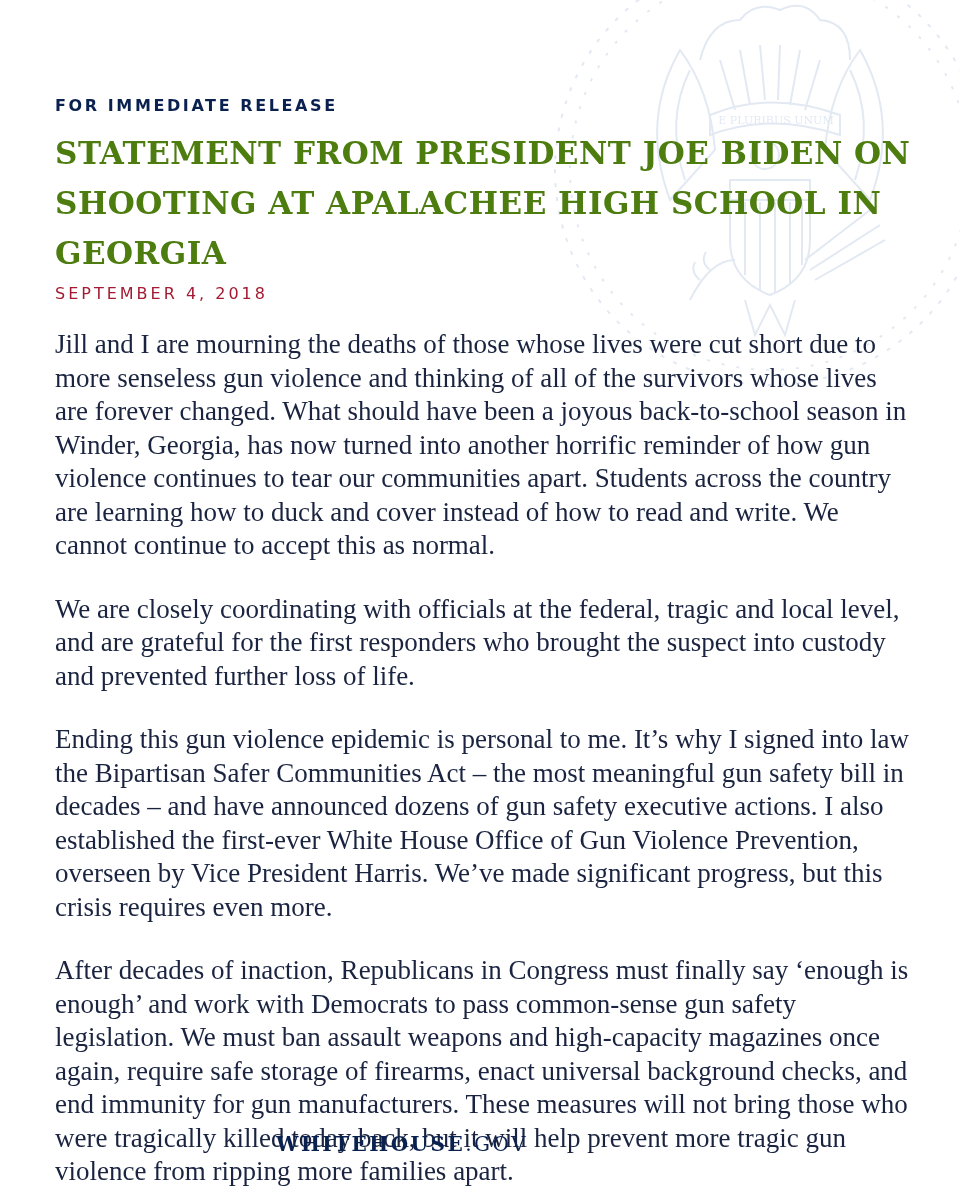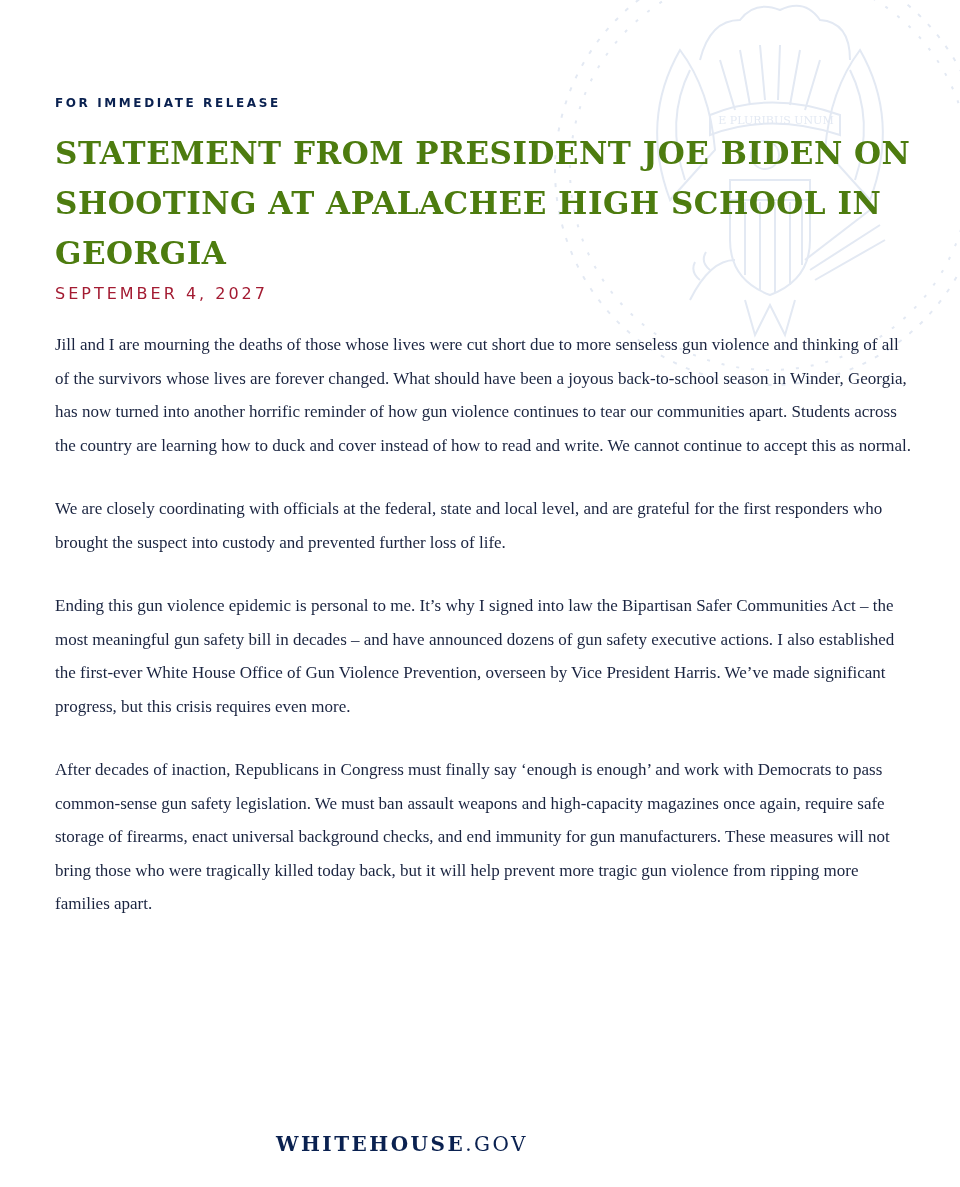--- a/index.html
+++ b/index.html
@@ -27,21 +27,21 @@
       left: 55px;
       top: 0;
       width: 860px;
     }
     .kicker {
       position: absolute;
       top: 96px;
       left: 0;
       font-family: "DejaVu Sans", sans-serif;
       font-weight: bold;
-      font-size: 12px;
+      font-size: 16px;
       letter-spacing: 2.6px;
       color: #0a2150;
       white-space: nowrap;
     }
     .title {
       position: absolute;
       top: 128px;
       left: 0;
       width: 870px;
       margin: 0;
@@ -64,21 +64,21 @@
     }
     .body-text {
       position: absolute;
       top: 328px;
       left: 0;
       width: 860px;
     }
     .body-text p {
       margin: 0 0 30px 0;
       font-family: "Liberation Serif", serif;
-      font-size: 17px;
+      font-size: 27px;
       line-height: 33.5px;
       color: #1a2440;
     }
     .footer {
       position: absolute;
       top: 1132px;
       left: 0;
       width: 804px;
       text-align: center;
       font-family: "DejaVu Serif", serif;
@@ -120,25 +120,25 @@
     <path d="M265 320 L 330 270 M270 330 L 340 285 M275 340 L 345 300"></path>
 
     <path d="M205 360 L 215 395 L 230 365 L 245 395 L 255 360"></path>
   </g>
   <text x="236" y="184" text-anchor="middle" font-family="DejaVu Serif, serif" font-size="11" fill="#e3e9f3">E PLURIBUS UNUM</text>
 </svg>
 
 <div class="content">
   <div class="kicker">FOR IMMEDIATE RELEASE</div>
   <h1 class="title">STATEMENT FROM PRESIDENT JOE BIDEN ON SHOOTING AT APALACHEE HIGH SCHOOL IN GEORGIA</h1>
-  <div class="date">SEPTEMBER 4, 2027</div>
+  <div class="date">SEPTEMBER 4, 2018</div>
 
   <div class="body-text">
     <p>Jill and I are mourning the deaths of those whose lives were cut short due to more senseless gun violence and thinking of all of the survivors whose lives are forever changed. What should have been a joyous back-to-school season in Winder, Georgia, has now turned into another horrific reminder of how gun violence continues to tear our communities apart. Students across the country are learning how to duck and cover instead of how to read and write. We cannot continue to accept this as normal.</p>
-    <p>We are closely coordinating with officials at the federal, state and local level, and are grateful for the first responders who brought the suspect into custody and prevented further loss of life.</p>
+    <p>We are closely coordinating with officials at the federal, tragic and local level, and are grateful for the first responders who brought the suspect into custody and prevented further loss of life.</p>
     <p>Ending this gun violence epidemic is personal to me. It’s why I signed into law the Bipartisan Safer Communities Act – the most meaningful gun safety bill in decades – and have announced dozens of gun safety executive actions. I also established the first-ever White House Office of Gun Violence Prevention, overseen by Vice President Harris. We’ve made significant progress, but this crisis requires even more.</p>
     <p>After decades of inaction, Republicans in Congress must finally say ‘enough is enough’ and work with Democrats to pass common-sense gun safety legislation. We must ban assault weapons and high-capacity magazines once again, require safe storage of firearms, enact universal background checks, and end immunity for gun manufacturers. These measures will not bring those who were tragically killed today back, but it will help prevent more tragic gun violence from ripping more families apart.</p>
   </div>
 </div>
 
 <div class="footer">
   <span class="bold">WHITEHOUSE</span><span class="light">.GOV</span>
 </div>
 
 </body></html>

